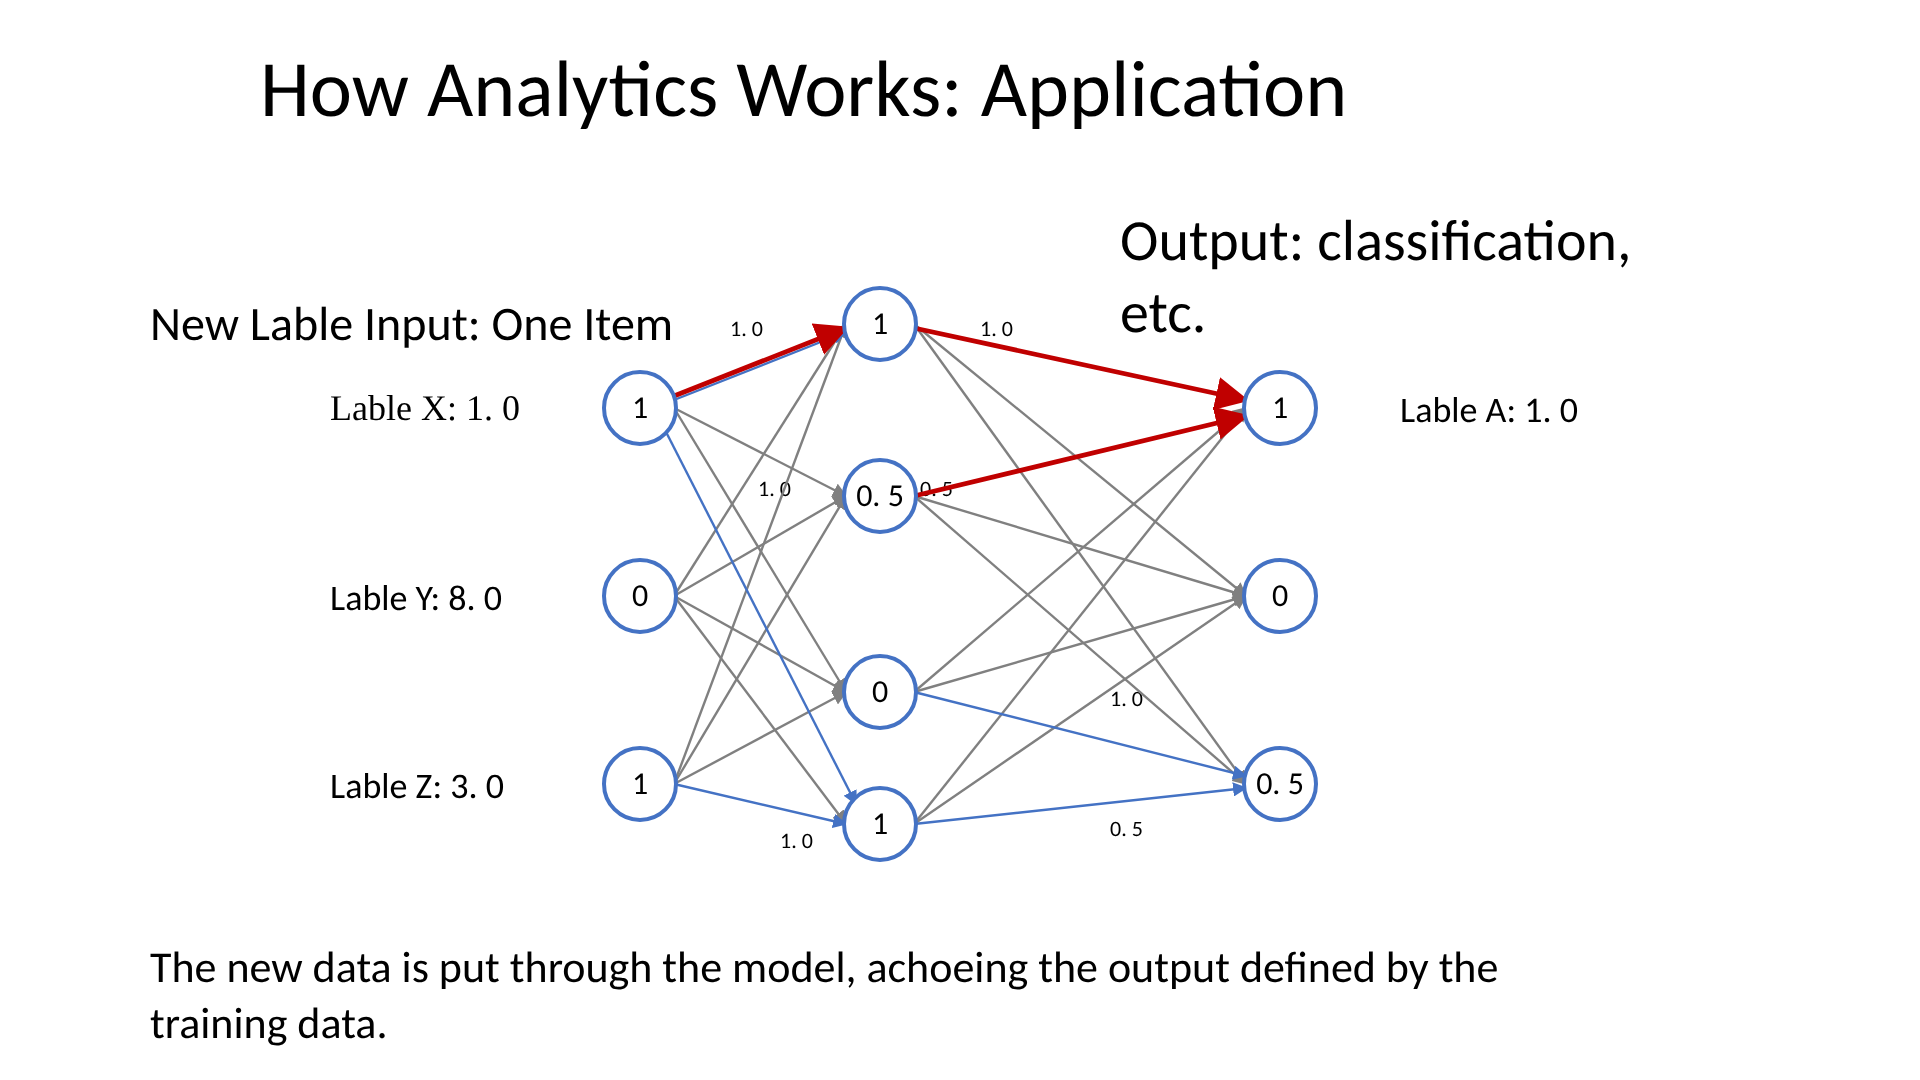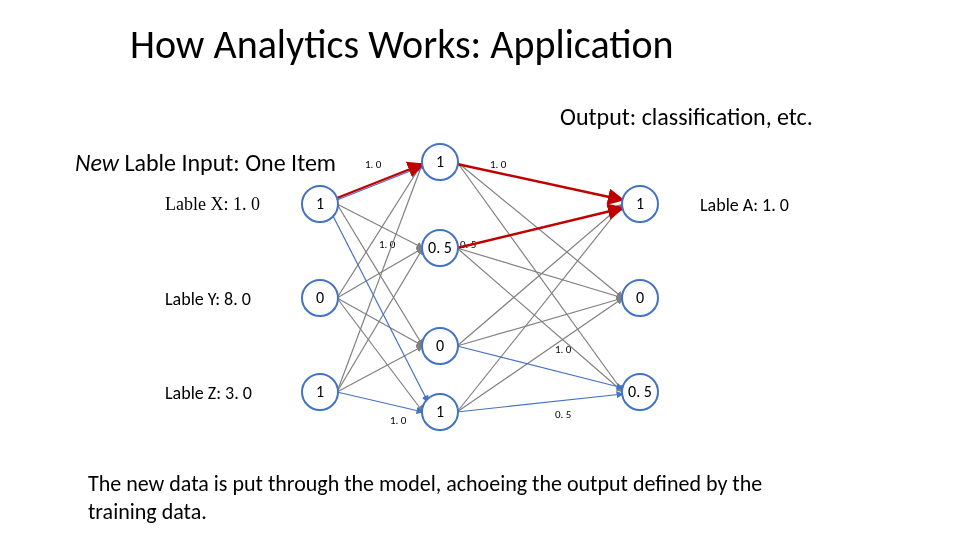--- a/index.html
+++ b/index.html
@@ -1,21 +1,21 @@
 <!DOCTYPE html>
 <html><head>
 <meta charset="utf-8">
 <style>
   html,body{margin:0;padding:0;width:960px;height:540px;background:#fff;font-family:Calibri,Arial,sans-serif;color:#000;}
   .slide{position:relative;width:840px;height:540px;}
   .title{position:absolute;left:130px;top:20px;font-size:40px;font-weight:400;}
-  .output{position:absolute;left:560px;top:102px;font-size:24px;}
+  .output{position:absolute;left:560px;top:102px;font-size:29px;}
   .input{position:absolute;left:75px;top:148px;font-size:24px;}
-  .italic{font-style:italic;}
-  .footer{position:absolute;left:88px;top:470px;right:60px;font-size:22px;line-height:1.25;}
+  .italic{}
+  .footer{position:absolute;left:75px;top:470px;right:60px;font-size:22px;line-height:1.25;}
   .lbl{position:absolute;font-size:18px;}
   .wlbl{position:absolute;font-size:11px;}
   svg{position:absolute;left:0;top:0;}
   .node{fill:#fff;stroke:#4472C4;stroke-width:2;}
   .ntext{font:16px Calibri,Arial,sans-serif;text-anchor:middle;dominant-baseline:middle;}
   .edge-gray{stroke:#808080;stroke-width:1.2;fill:none;}
   .edge-blue{stroke:#4472C4;stroke-width:1.2;fill:none;}
   .edge-red{stroke:#C00000;stroke-width:2.4;fill:none;}
 </style>
 </head>

